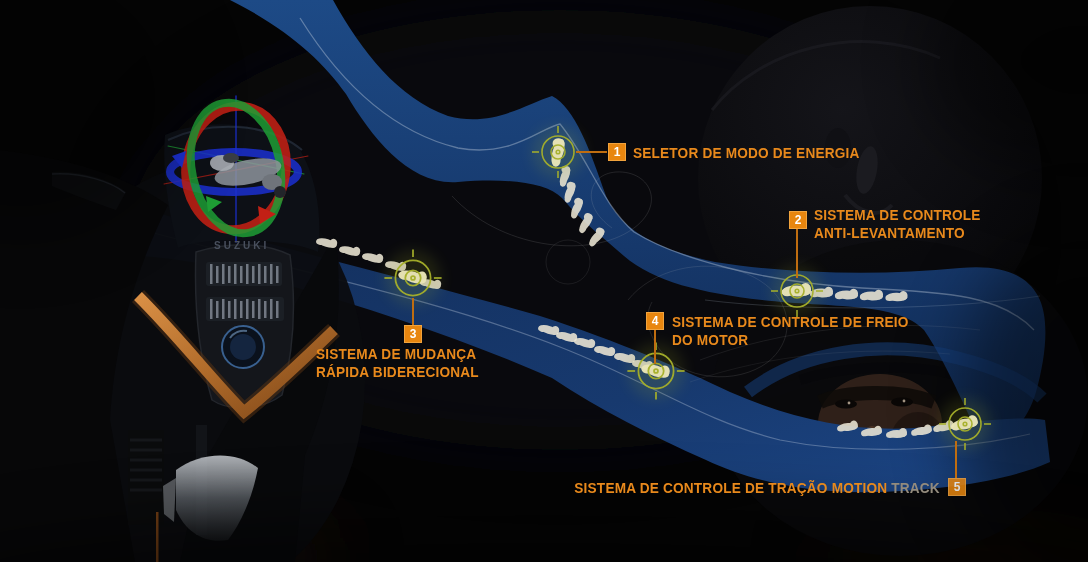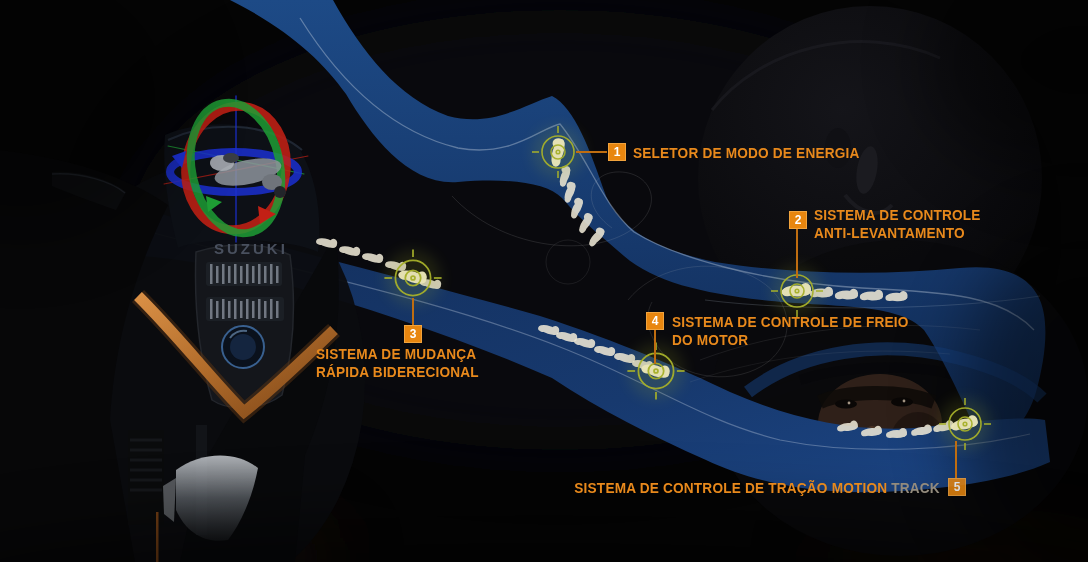--- a/index.html
+++ b/index.html
@@ -24,21 +24,21 @@
     background:var(--badge-fill,#e8860f);
     border:1px solid var(--badge-border,#f1a33d);
     color:var(--badge-number-color,#fff);
     font-weight:bold;font-size:12px;line-height:16px;text-align:center;
   }
   .badge.dim{opacity:.85;}
   .connector{position:absolute;background:var(--connector-orange,#bf6d10);}
   .connector.h{height:2px;}
   .connector.v{width:2px;}
   .brand{
-    position:absolute;font-weight:bold;font-size:15px;letter-spacing:3px;
+    position:absolute;font-weight:bold;font-size:10px;letter-spacing:3px;
     color:#49505e;
   }
 
   
   .crosshair{stroke:var(--crosshair-green,#a6b02a);fill:none;stroke-width:1.6;opacity:.95;}
   .xh-glow{fill:var(--crosshair-green,#a6b02a);opacity:.14;}
   .trace{fill:var(--trace-white,#ece6d4);opacity:.88;}
   .trace-big{fill:#f6efcf;opacity:.97;}
   .imu-roll{stroke:var(--imu-roll-red,#c22015);}
   .imu-pitch{stroke:var(--imu-pitch-green,#1f9e35);}

